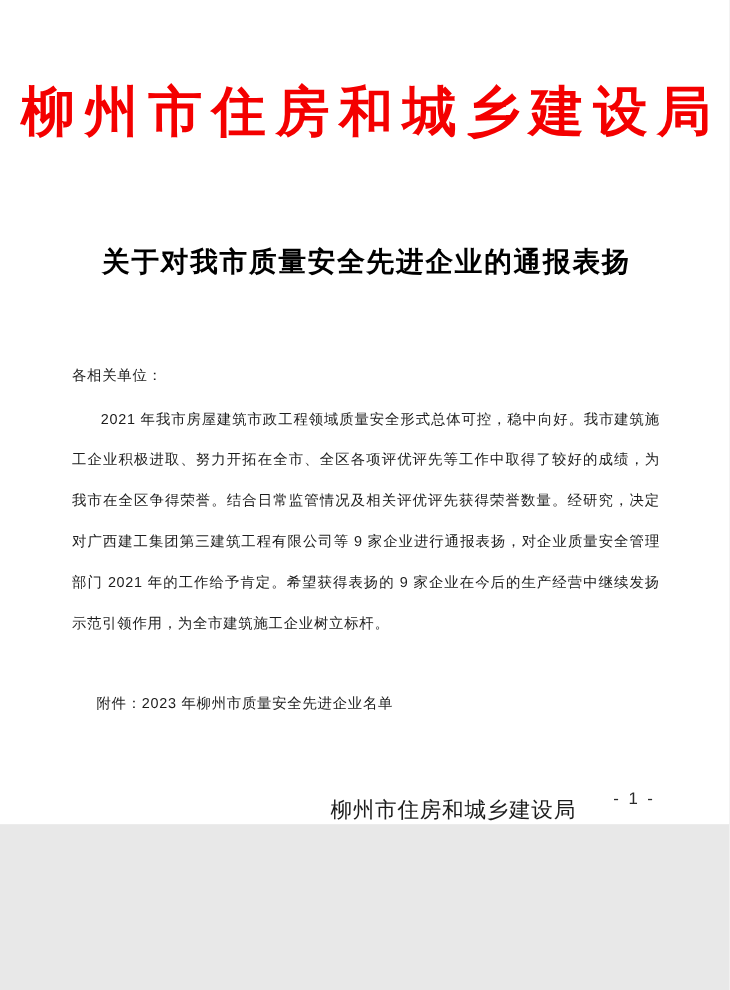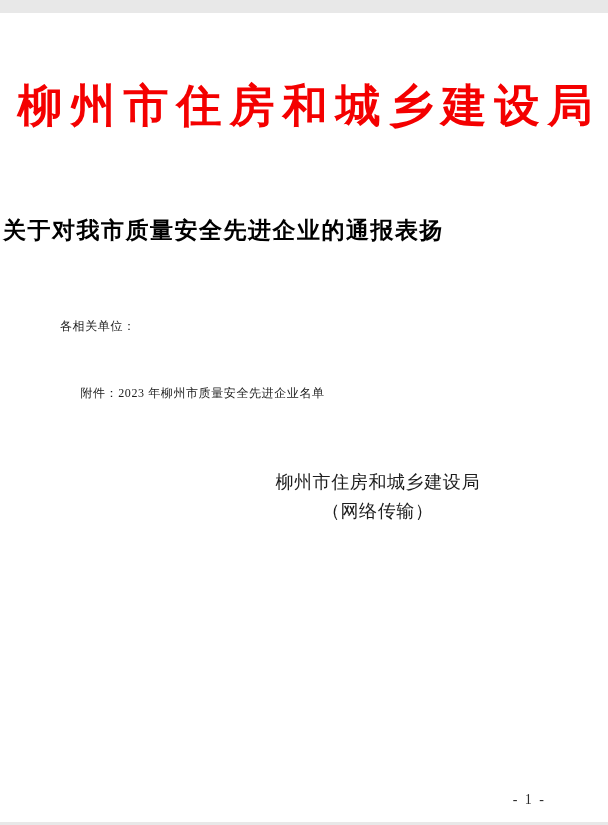--- a/index.html
+++ b/index.html
@@ -3,40 +3,41 @@
 <meta charset="utf-8">
 <style>
   html, body {
     margin: 0;
     padding: 0;
     background: #e8e8e8;
   }
   .page {
     position: relative;
     width: 608px;
-    height: 809px;
-    margin: 13px auto;
+    height: 687px;
+    margin: 0 auto;
     background: #ffffff;
     overflow: hidden;
-    font-family: Liberation Serif, serif;
+    font-family: Liberation Sans, sans-serif;
   }
   .letterhead {
     margin-top: 64px;
     padding-left: 10px;
     text-align: center;
     color: #f40000;
     font-size: 45px;
     font-weight: bold;
     letter-spacing: 8px;
     line-height: 58px;
     white-space: nowrap;
   }
   .doc-title {
     margin-top: 80px;
     padding-left: 3px;
+    text-align: center;
     color: #000000;
     font-size: 23px;
     font-weight: bold;
     letter-spacing: 1.5px;
     line-height: 32px;
     white-space: nowrap;
   }
   .content {
     margin: 62px 58px 0 60px;
     color: #1c1c1c;
@@ -81,20 +82,21 @@
 
 <div class="page">
 
   <div class="letterhead">柳州市住房和城乡建设局</div>
 
   <div class="doc-title">关于对我市质量安全先进企业的通报表扬</div>
 
   <div class="content">
     <div class="salutation">各相关单位：</div>
 
+    <div class="paragraph">2021 年我市房屋建筑市政工程领域质量安全形式总体可控，稳中向好。我市建筑施工企业积极进取、努力开拓在全市、全区各项评优评先等工作中取得了较好的成绩，为我市在全区争得荣誉。结合日常监管情况及相关评优评先获得荣誉数量。经研究，决定对广西建工集团第三建筑工程有限公司等 9 家企业进行通报表扬，对企业质量安全管理部门 2021 年的工作给予肯定。希望获得表扬的 9 家企业在今后的生产经营中继续发扬示范引领作用，为全市建筑施工企业树立标杆。</div>
 
     <div class="attachment">附件：2023 年柳州市质量安全先进企业名单</div>
   </div>
 
   <div class="signature">
     <div>柳州市住房和城乡建设局</div>
     <div>（网络传输）</div>
   </div>
 
   <div class="page-number">- 1 -</div>

